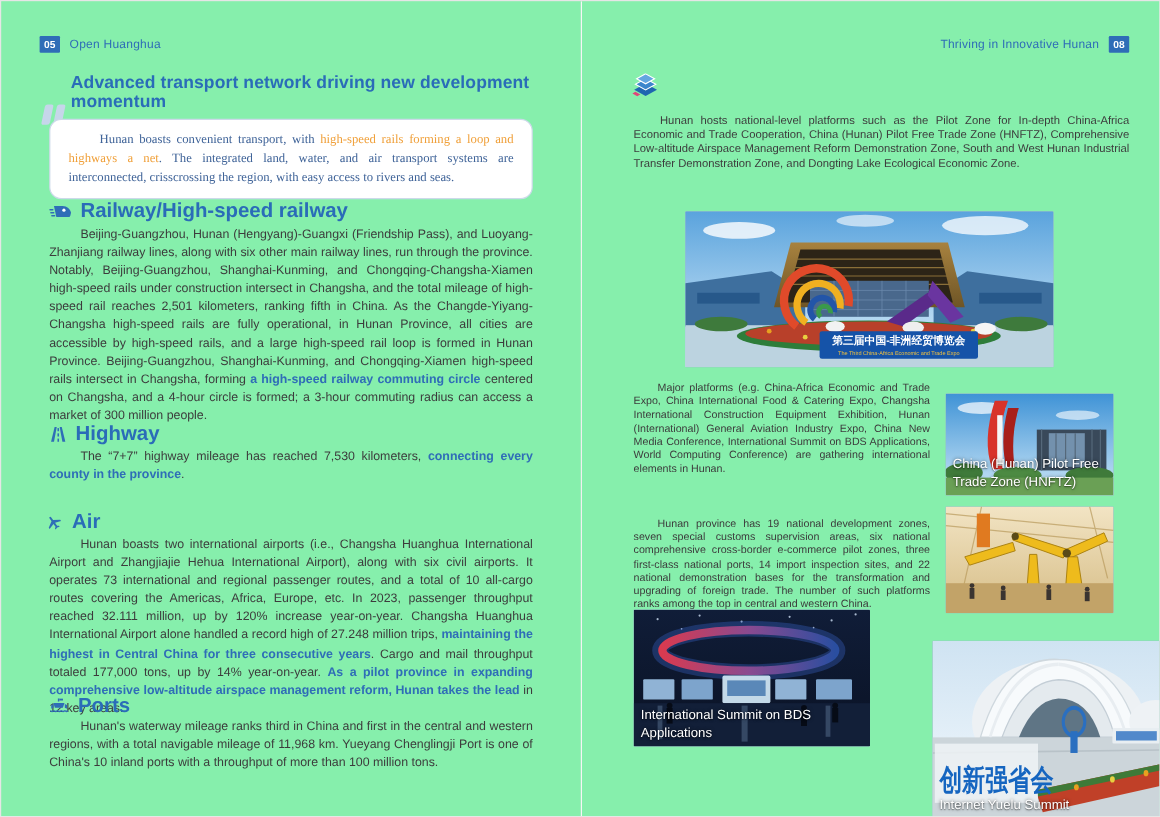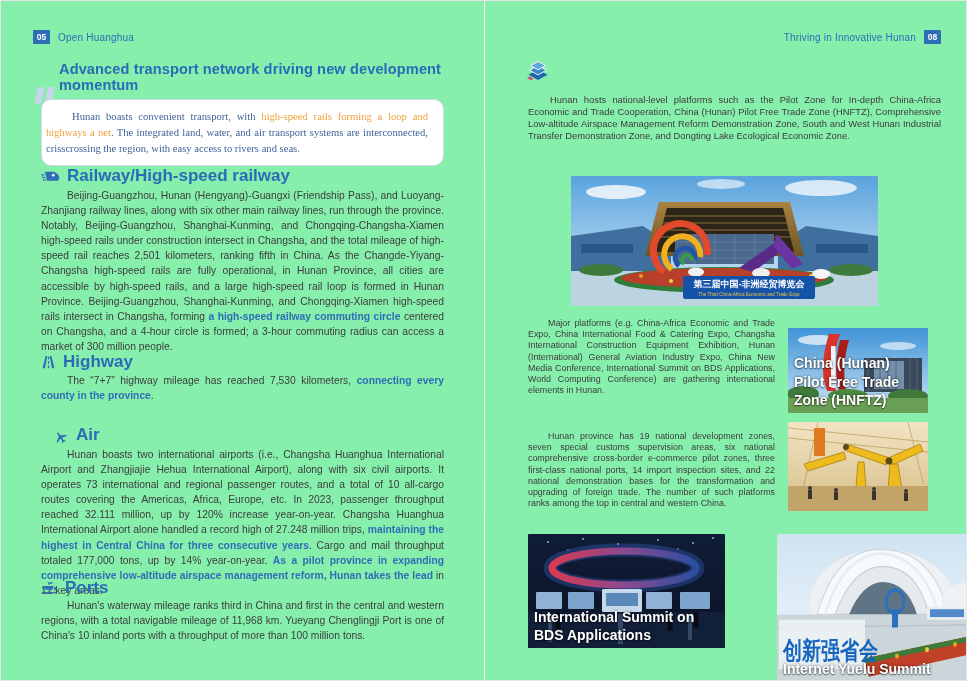--- a/index.html
+++ b/index.html
@@ -38,33 +38,32 @@
     text-align:justify; text-indent:20px; }
   .para-intro { font-size:9.4px; line-height:11.9px; color:#3c3c3c;
     text-align:justify; text-indent:22px; }
   .seg-blue { color:#2f6db7; font-weight:bold; }
   .seg-orange { color:#f0a03a; }
   .quote-marks { position:absolute; left:-5px; top:-12px; display:flex; gap:3px; }
   .quote-marks i { display:block; width:7px; height:17px; background:#c6d6ea;
     border-radius:2px; transform:skewX(-12deg); }
   .quote-box {
     border:1px solid #ccd9e9; border-radius:10px; background:#fff;
-    padding:9px 15px 9px 4px; position:relative;
+    padding:9px 15px 9px 15px; position:relative;
   }
   .quote-text { font-family:"Liberation Serif", serif; font-size:10.6px;
     line-height:15.8px; color:#3f6398; text-align:justify; text-indent:26px; }
 
   
   .photo { position:absolute; overflow:hidden; border-radius:1px; background:#9db8cc; }
   .photo svg { display:block; width:100%; height:100%; }
   .photo-caption {
     position:absolute; left:6px; bottom:4px; right:6px;
-    color:#fff; font-size:14px; line-height:1.3;
+    color:#fff; font-size:11px; line-height:1.3;
     text-shadow:0 0 3px rgba(0,0,0,.65), 0 1px 1px rgba(0,0,0,.4);
-    font-weight:bold;
   }
 </style>
 </head>
 <body>
 
 <div class="canvas">
   <div class="gutter"></div>
 
   <div>
 
@@ -102,21 +101,21 @@
         <path d="M4.6 1h2L4 15H1.2L4.6 1z" fill="#2f6db7"></path>
         <path d="M11.4 1h-2L12 15h2.8L11.4 1z" fill="#2f6db7"></path>
         <rect x="7.3" y="2" width="1.5" height="3" fill="#2f6db7"></rect>
         <rect x="7.3" y="7" width="1.5" height="3" fill="#2f6db7"></rect>
         <rect x="7.3" y="12" width="1.5" height="3" fill="#2f6db7"></rect>
       </svg>
       <span>Highway</span>
     </div>
     <p class="abs para" style="left:40px; top:372px; width:403px;"><span>The “7+7” highway mileage has reached 7,530 kilometers, </span><span class="seg-blue">connecting every county in the province</span><span>.</span></p>
 
-    <div class="abs sec-head" style="left:52px; top:424px;align-items:flex-end;">
+    <div class="abs sec-head" style="left:36px; top:424px;">
       <svg width="16" height="15" viewBox="0 0 24 24">
         <g transform="rotate(-35 12 12)">
           <path d="M21 15.5v-2l-8-5V3.8a1.3 1.3 0 0 0-2.6 0V8.5l-8 5v2l8-2.5v4.8l-2 1.5v1.6l3.3-1 3.3 1v-1.6l-2-1.5V13l8 2.5z" fill="#2f6db7"></path>
         </g>
       </svg>
       <span>Air</span>
     </div>
     <p class="abs para" style="left:40px; top:446px; width:403px;"><span>Hunan boasts two international airports (i.e., Changsha Huanghua International Airport and Zhangjiajie Hehua International Airport), along with six civil airports. It operates 73 international and regional passenger routes, and a total of 10 all-cargo routes covering the Americas, Africa, Europe, etc. In 2023, passenger throughput reached 32.111 million, up by 120% increase year-on-year. Changsha Huanghua International Airport alone handled a record high of 27.248 million trips, </span><span class="seg-blue">maintaining the highest in Central China for three consecutive years</span><span>. Cargo and mail throughput totaled 177,000 tons, up by 14% year-on-year. </span><span class="seg-blue">As a pilot province in expanding comprehensive low-altitude airspace management reform, Hunan takes the lead</span><span> in 12 key areas.</span></p>
 
     <div class="abs sec-head" style="left:40px; top:577px;">
@@ -280,21 +279,21 @@
           <circle cx="48" cy="68" r="2"></circle>
             <rect x="46" y="70" width="4" height="8"></rect>
           <circle cx="86" cy="67" r="2"></circle>
             <rect x="84" y="69" width="4" height="9"></rect>
           <circle cx="118" cy="69" r="2"></circle>
             <rect x="116" y="71" width="4" height="8"></rect>
         </g>
       </svg>
     </div>
 
-    <div class="photo" style="left:527px; top:533px; width:197px; height:114px;">
+    <div class="photo" style="left:527px; top:507px; width:197px; height:114px;">
       <svg viewBox="0 0 197 114" preserveAspectRatio="none">
         <defs>
           <linearGradient id="gDark" x1="0" y1="0" x2="0" y2="1">
             <stop offset="0" stop-color="#101d38"></stop>
               <stop offset="1" stop-color="#0a1224"></stop>
           </linearGradient>
           <linearGradient id="gRing" x1="0" y1="0" x2="1" y2="0">
             <stop offset="0" stop-color="#d83a50"></stop>
               <stop offset=".5" stop-color="#8a4a90"></stop>
               <stop offset="1" stop-color="#2a4ea0"></stop>

